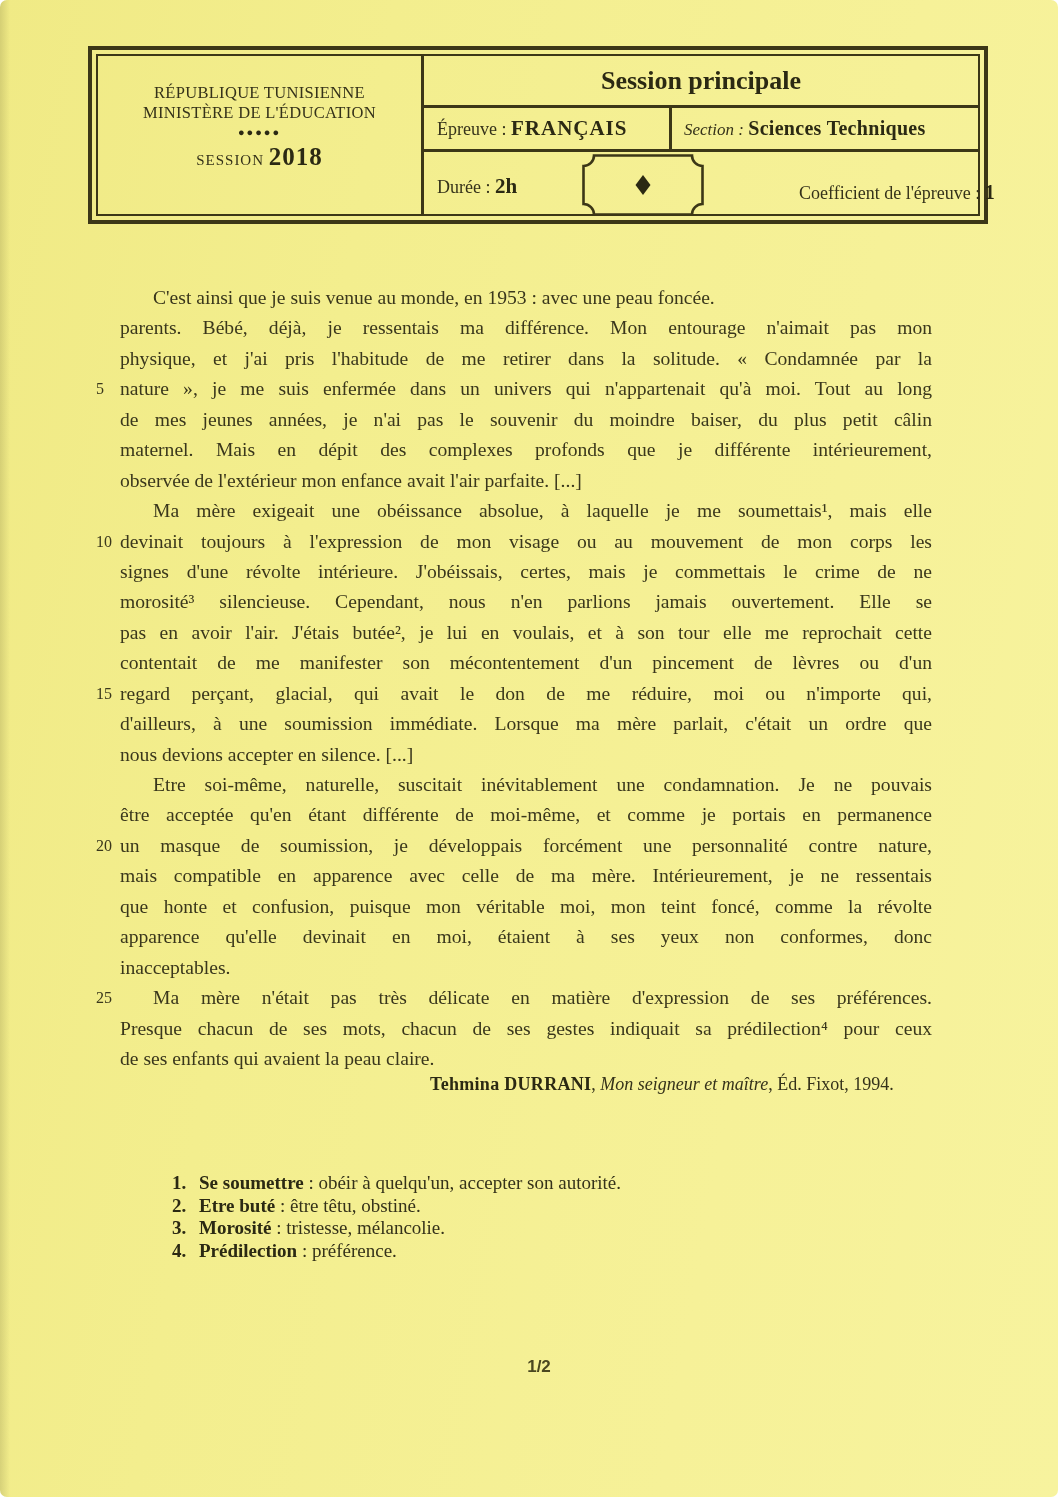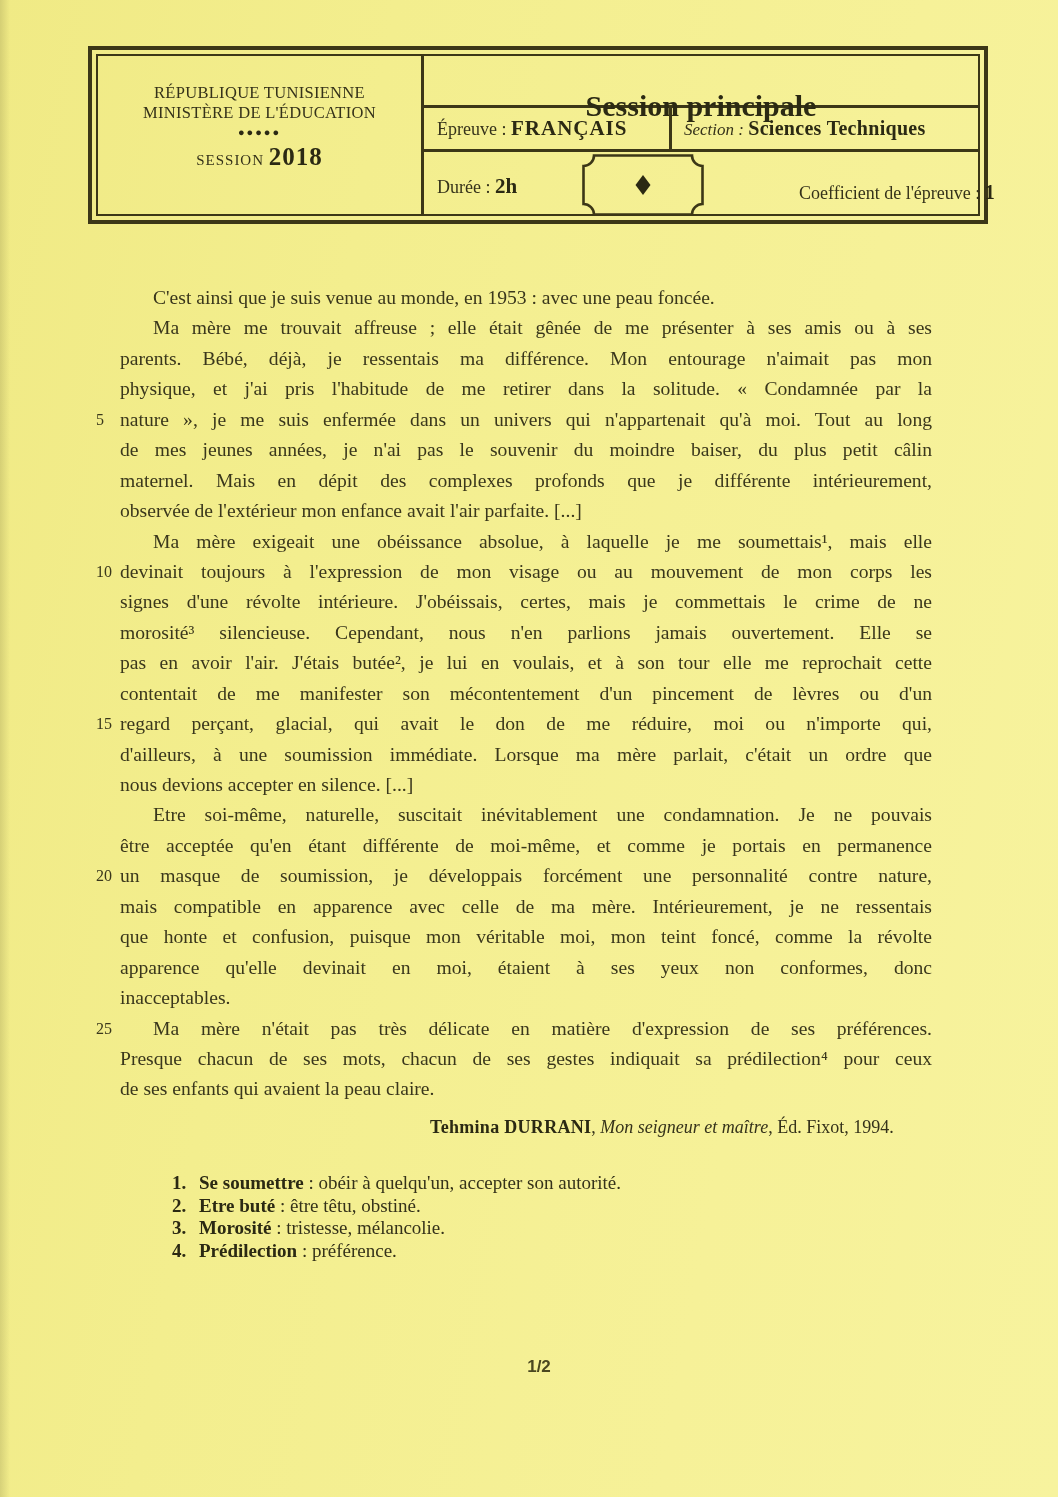--- a/index.html
+++ b/index.html
@@ -3,20 +3,21 @@
 <meta charset="utf-8">
 <style>
   html,body{margin:0;padding:0;}
   .page{
     position:relative;
     width:1058px;height:1497px;
     background:linear-gradient(100deg,#f0ea85 0%,#f3ee8e 30%,#f6f198 70%,#f7f39e 100%);
     font-family:"Liberation Serif","DejaVu Serif",serif;
     color:#35321a;
     overflow:hidden;
+    border-radius:7px;
   }
   .page::before{ 
     content:"";position:absolute;left:0;top:0;width:10px;height:100%;
     background:linear-gradient(90deg,rgba(90,85,40,.18),rgba(90,85,40,0));
     pointer-events:none;
   }
 
   
   .header-table{
     position:absolute;left:88px;top:46px;width:900px;height:178px;
@@ -32,21 +33,21 @@
   }
   .inst-line{font-size:16.5px;line-height:20px;letter-spacing:.3px;}
   .inst-dots{font-size:11px;line-height:19px;letter-spacing:2px;color:#2b2913;}
   .inst-exam{font-weight:bold;font-size:19px;line-height:24px;letter-spacing:.5px;color:#2b2913;}
   .inst-session{font-size:15px;line-height:30px;letter-spacing:1px;}
   .inst-session .year{font-weight:bold;font-size:25px;letter-spacing:1px;color:#2b2913;}
 
   .cell-right{display:grid;grid-template-rows:52px 44px 1fr;}
   .row-session{
     border-bottom:3px solid #3c3717;box-sizing:border-box;
-    text-align:center;font-weight:bold;font-size:30px;line-height:49px;color:#2b2913;margin-top:25px;
+    text-align:center;font-weight:bold;font-size:26px;line-height:49px;color:#2b2913;
   }
   .row-mid{border-bottom:3px solid #3c3717;box-sizing:border-box;display:grid;grid-template-columns:248px 1fr;}
   .cell-epreuve{border-right:3px solid #3c3717;box-sizing:border-box;padding-left:13px;line-height:41px;font-size:18px;white-space:nowrap;}
   .cell-epreuve b{font-size:21px;letter-spacing:1px;color:#2b2913;}
   .cell-section{padding-left:12px;line-height:41px;font-size:17px;white-space:nowrap;}
   .cell-section i{font-size:17px;}
   .cell-section b{font-size:20px;letter-spacing:.3px;color:#2b2913;}
   .row-bottom{position:relative;font-size:18px;}
   .cell-duree{position:absolute;left:13px;top:14px;white-space:nowrap;margin-top:8px;}
   .cell-duree b{font-size:21px;color:#2b2913;}
@@ -59,21 +60,21 @@
     position:absolute;left:120px;top:283px;width:812px;
     font-size:19.6px;color:#3a371c;
   }
   .line{position:relative;height:30.45px;line-height:30.45px;text-align:justify;text-align-last:left;}
   .line.just{text-align-last:justify;}
   .line.ind{text-indent:33px;}
   .lnum{position:absolute;left:-24px;top:0;width:22px;text-indent:0;
         font-size:16px;text-align:left;color:#3a371c;}
 
   
-  .attribution{position:absolute;left:430px;top:1117px;font-size:18px;white-space:nowrap;color:#35321a;}
+  .attribution{position:absolute;left:430px;top:1074px;font-size:18px;white-space:nowrap;color:#35321a;}
   .attribution b{color:#2b2913;letter-spacing:.3px;}
 
   
   .footnotes{position:absolute;left:172px;top:1172px;font-size:19px;}
   .fnote{line-height:22.6px;white-space:nowrap;}
   .fnum{display:inline-block;width:27px;font-weight:bold;color:#2b2913;}
   .fterm{font-weight:bold;color:#2b2913;}
 
   
   .page-number{
@@ -115,21 +116,20 @@
           </div>
           <div class="cell-coeff"><span>Coefficient de l'épreuve : </span><b>1</b></div>
         </div>
       </div>
 
     </div>
   </div>
 
   <div class="body-text">
       <div class="line ind"><span class="lnum"></span><span>C'est ainsi que je suis venue au monde, en 1953 : avec une peau foncée.</span></div>
-      <div class="line just ind"><span class="lnum"></span><span>Ma mère me trouvait affreuse ; elle était gênée de me présenter à ses amis ou à ses</span></div>
       <div class="line just"><span class="lnum"></span><span>parents. Bébé, déjà, je ressentais ma différence. Mon entourage n'aimait pas mon</span></div>
       <div class="line just"><span class="lnum"></span><span>physique, et j'ai pris l'habitude de me retirer dans la solitude. « Condamnée par la</span></div>
       <div class="line just"><span class="lnum">5</span><span>nature », je me suis enfermée dans un univers qui n'appartenait qu'à moi. Tout au long</span></div>
       <div class="line just"><span class="lnum"></span><span>de mes jeunes années, je n'ai pas le souvenir du moindre baiser, du plus petit câlin</span></div>
       <div class="line just"><span class="lnum"></span><span>maternel. Mais en dépit des complexes profonds que je différente intérieurement,</span></div>
       <div class="line"><span class="lnum"></span><span>observée de l'extérieur mon enfance avait l'air parfaite. [...]</span></div>
       <div class="line just ind"><span class="lnum"></span><span>Ma mère exigeait une obéissance absolue, à laquelle je me soumettais¹, mais elle</span></div>
       <div class="line just"><span class="lnum">10</span><span>devinait toujours à l'expression de mon visage ou au mouvement de mon corps les</span></div>
       <div class="line just"><span class="lnum"></span><span>signes d'une révolte intérieure. J'obéissais, certes, mais je commettais le crime de ne</span></div>
       <div class="line just"><span class="lnum"></span><span>morosité³ silencieuse. Cependant, nous n'en parlions jamais ouvertement. Elle se</span></div>

